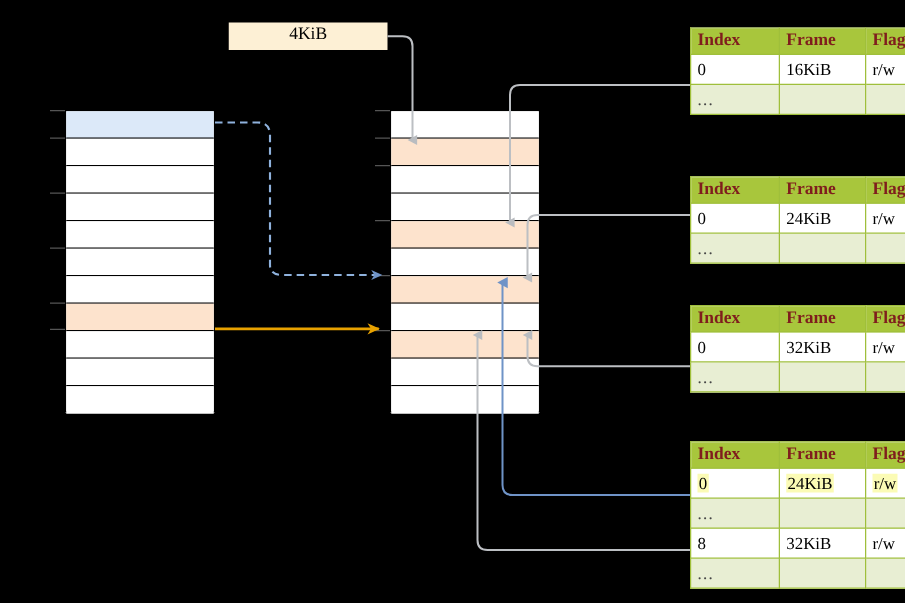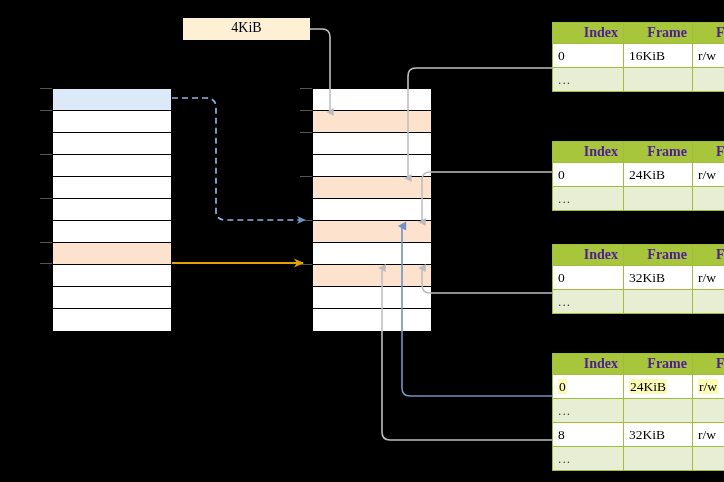--- a/index.html
+++ b/index.html
@@ -29,22 +29,22 @@
   }
 
   
   .ptable{
     position:absolute;border-collapse:collapse;
     border:1px solid #9fbf3b;background:#fff;
     font-size:13.5px;
     table-layout:fixed;
   }
   .ptable th{
-    background:#a8c63c;color:#4c1d95;font-weight:bold;
-    text-align:right;padding:2px 5px;
+    background:#a8c63c;color:#7f1d1d;font-weight:bold;
+    text-align:left;padding:2px 5px;
     border:1px solid #9fbf3b;
     font-size:14px;
     font-family:Liberation Serif, serif;
   }
   .ptable td{
     border:1px solid #9fbf3b;padding:1px 5px;
     background:#fff;height:21px;vertical-align:middle;
   }
   .ptable tr.ellip td{background:#e8eed3;color:#444;letter-spacing:1px;}
   .hl-txt{background:#fbfbb5;padding:0 1px;}

